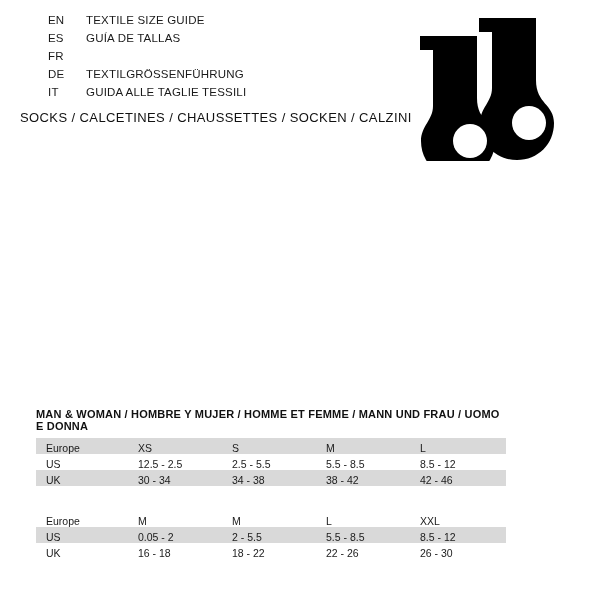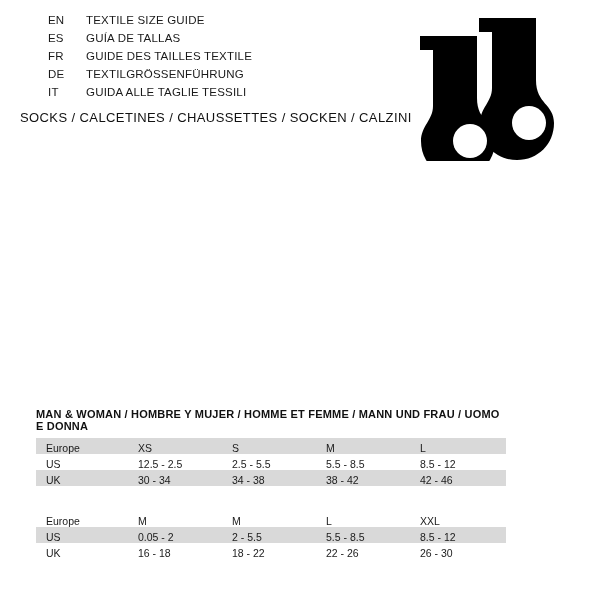--- a/index.html
+++ b/index.html
@@ -110,21 +110,20 @@
     <div class="lang-row">
       <span class="lang-code">EN</span>
       <span class="lang-text">TEXTILE SIZE GUIDE</span>
     </div>
     <div class="lang-row">
       <span class="lang-code">ES</span>
       <span class="lang-text">GUÍA DE TALLAS</span>
     </div>
     <div class="lang-row">
       <span class="lang-code">FR</span>
-      <span class="lang-text">GUIDE DES TAILLES TEXTILE</span>
     </div>
     <div class="lang-row">
       <span class="lang-code">DE</span>
       <span class="lang-text">TEXTILGRÖSSENFÜHRUNG</span>
     </div>
     <div class="lang-row">
       <span class="lang-code">IT</span>
       <span class="lang-text">GUIDA ALLE TAGLIE TESSILI</span>
     </div>
   </div>

